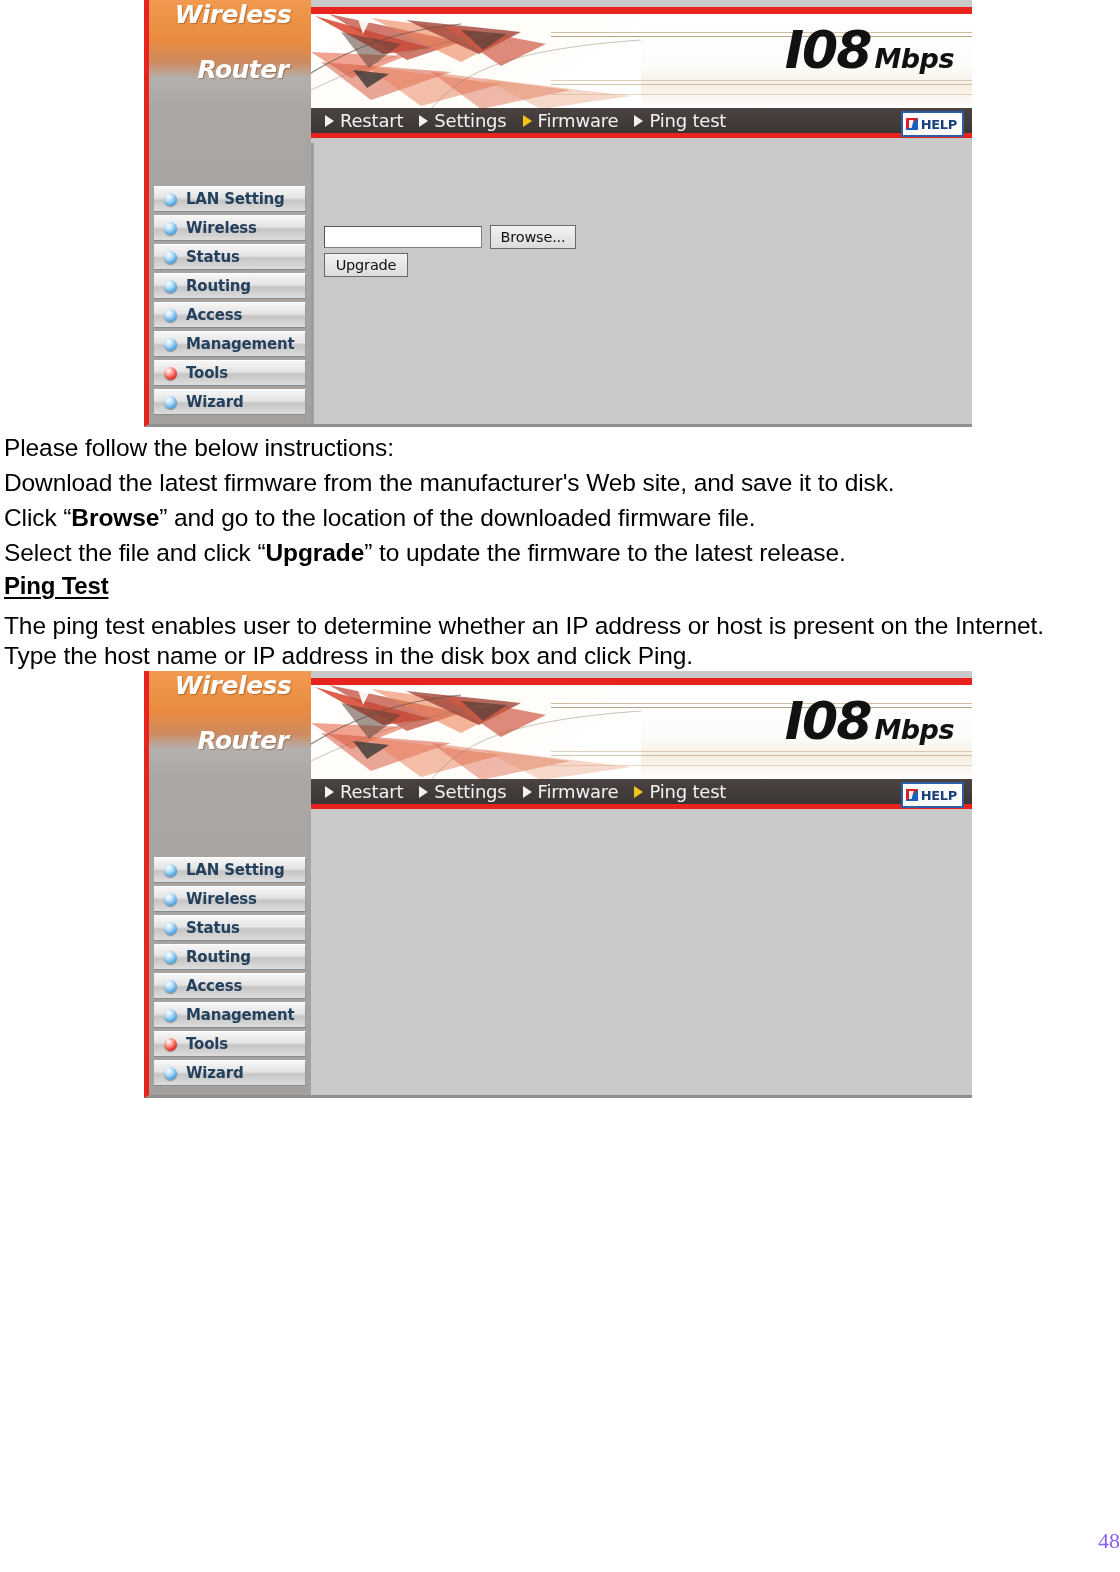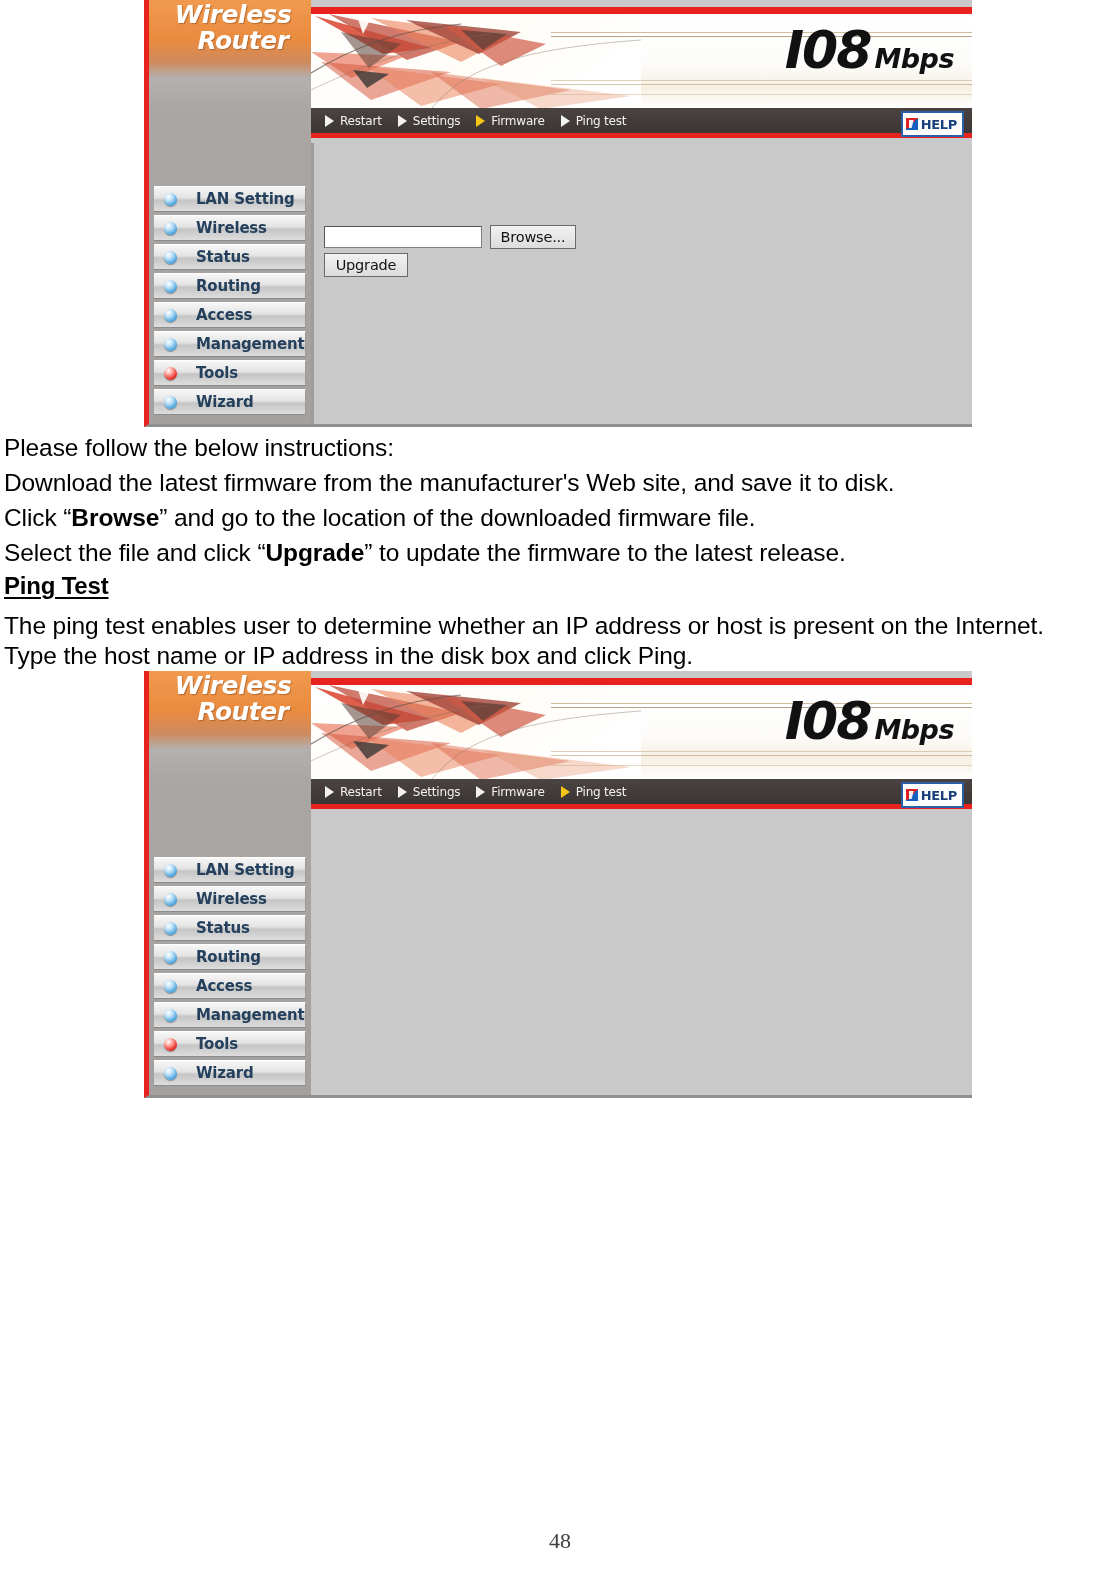--- a/index.html
+++ b/index.html
@@ -39,24 +39,24 @@
   }
 
   .justify-block {
     text-align: justify;
     text-justify: inter-word;
   }
 
   .page-number {
     position: absolute;
     left: 0; right: 0;
-    text-align: center;
+    text-align: right;
     font-family: "Liberation Serif", serif;
     font-size: 22px;
-    color: #404040;
+    color: #8b5cf6;
   }
 
   
   .router-panel {
     position: absolute;
     box-sizing: border-box;
     background: #c9c9c9;
     overflow: hidden;
   }
 
@@ -82,41 +82,40 @@
     font-family: "DejaVu Sans", sans-serif;
     font-style: italic;
     font-weight: bold;
     font-size: 25px;
     line-height: 26px;
     color: #ffffff;
     text-align: center;
     letter-spacing: -0.5px;
     text-shadow: 1px 1px 1px rgba(120,60,20,0.45);
   }
-  .rp-logo .l2 { display: block; padding-left: 20px; }
+  .rp-logo .l2 { display: block; padding-left: 20px; margin-top: 29px; }
 
   .rp-menu {
     position: absolute;
     left: 5px;
     right: 5px;
     bottom: 6px;
   }
   .rp-menu-item {
     position: relative;
     height: 26px;
     margin-bottom: 3px;
     background: linear-gradient(to bottom, #f7f7f7 0%, #e3e3e3 45%, #c5c5c5 55%, #dddddd 100%);
     border-top: 1px solid #ffffff;
     border-bottom: 1px solid #8a8a8a;
     border-right: 1px solid #9a9a9a;
     display: flex;
     align-items: center;
     padding-left: 10px;
     box-sizing: border-box;
-    gap: 10px;
   }
   .rp-bullet {
     width: 13px;
     height: 13px;
     border-radius: 50%;
     margin-right: 9px;
     flex: 0 0 auto;
     background: radial-gradient(circle at 35% 28%, #ffffff 0%, #bde0f7 32%, #4ea6e0 70%, #1c6ea8 100%);
     box-shadow: 0 1px 1px rgba(0,0,0,0.35);
   }
@@ -213,21 +212,21 @@
   .rp-arrow {
     width: 0; height: 0;
     border-top: 6px solid transparent;
     border-bottom: 6px solid transparent;
     border-left: 9px solid #f2f2f2;
     margin-right: 6px;
   }
   .rp-arrow.active { border-left-color: #f5c518; }
   .rp-nav-label {
     font-family: "DejaVu Sans", sans-serif;
-    font-size: 12px;
+    font-size: 18px;
     color: #f2f2f2;
     letter-spacing: -0.2px;
   }
   .rp-help {
     position: absolute;
     right: 8px;
     top: 3px;
     height: 26px;
     padding: 0 5px 0 3px;
     background: #ffffff;

